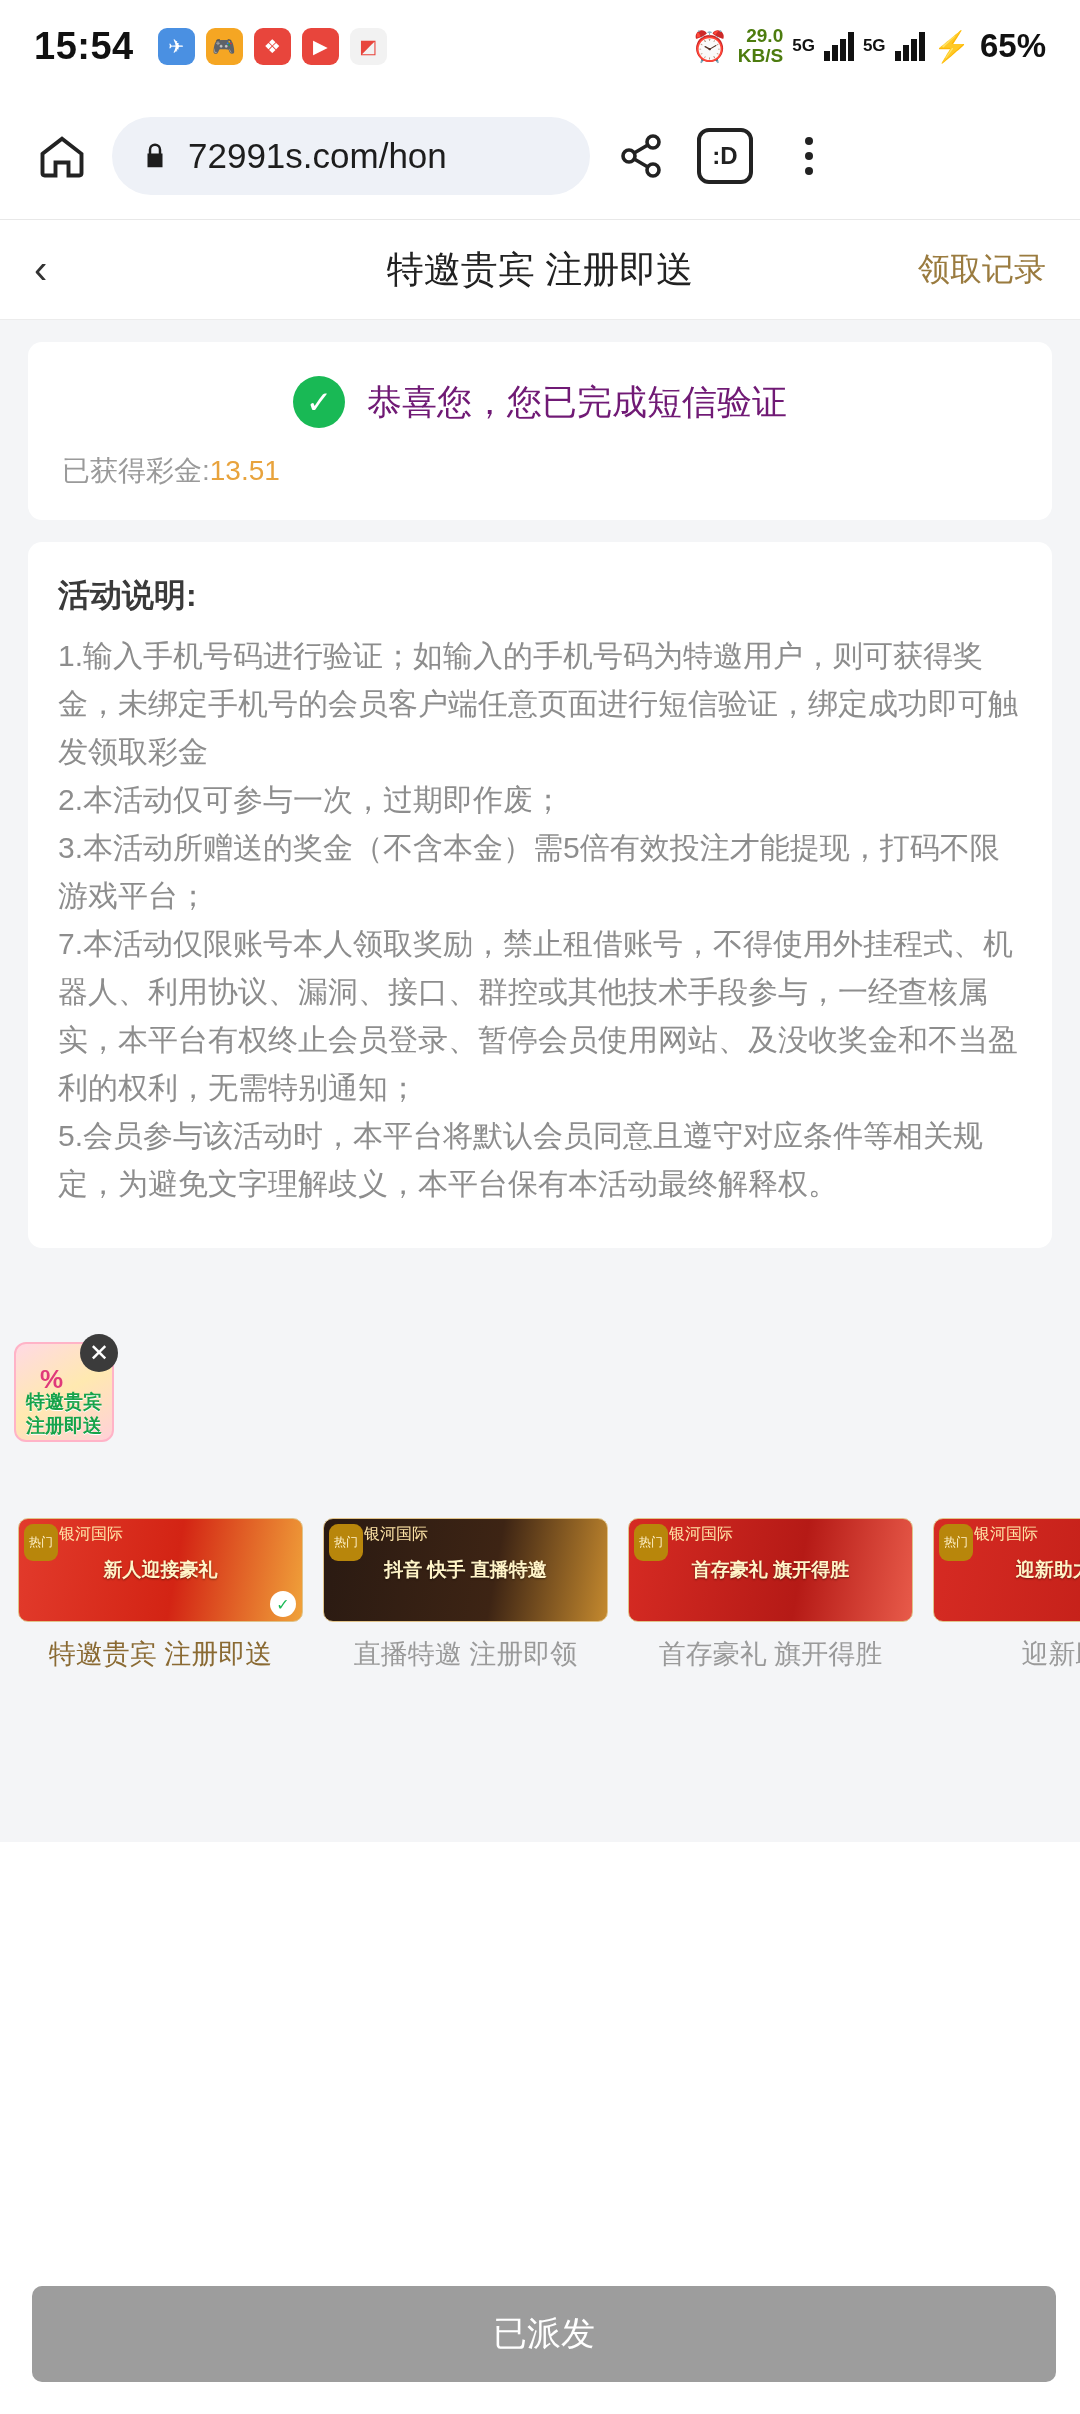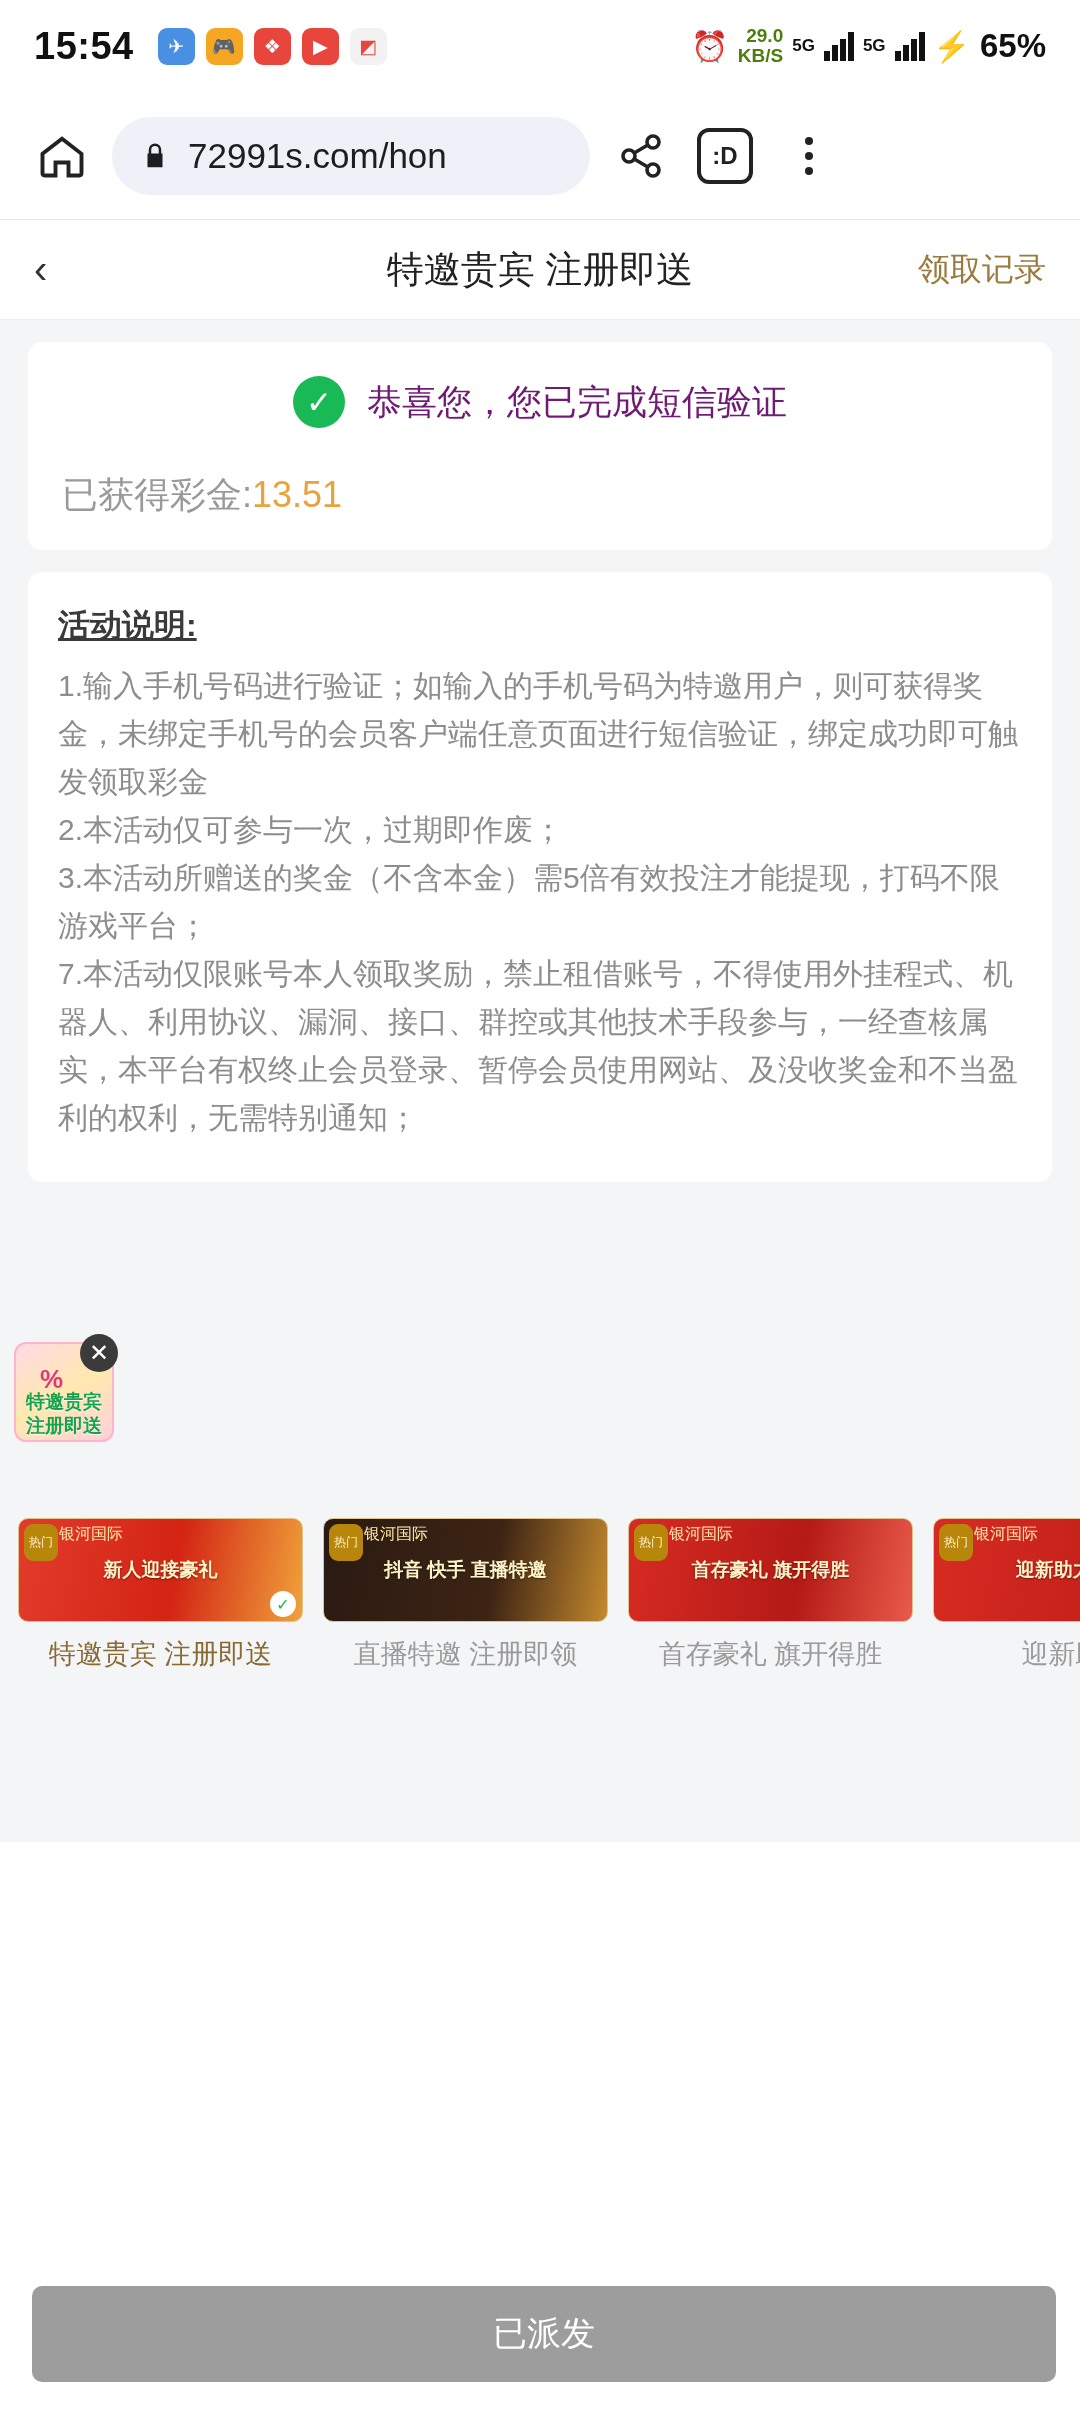--- a/index.html
+++ b/index.html
@@ -150,38 +150,37 @@
   .check {
     width: 52px; height: 52px;
     border-radius: 50%;
     background: #19b955;
     color: #fff;
     display:flex; align-items:center; justify-content:center;
     font-size: 31px;
   }
   .success-text { font-size: 35px; color: #701a75; }
   .gain-row {
-    margin-top: 43px;
-    font-size: 36px;
+    margin-top: 24px;
+    font-size: 28px;
     color: #9a9a9a;
   }
   .gain-amount { color: #e8a33d; }
 
   .rules-card {
     background: #fff;
     border-radius: 14px;
     margin-top: 22px;
     padding: 32px 30px 40px 30px;
   }
   .rules-title {
     font-size: 32px;
     font-weight: bold;
     color: #3a3a3a;
     margin-bottom: 14px;
-    text-decoration: underline;
   }
   .rules-list { list-style: none; }
   .rules-list li {
     font-size: 30px;
     line-height: 48px;
     color: #8d8d8d;
   }
 
   
   .banner-strip {
@@ -394,20 +393,21 @@
     </div>
   </div>
 
   <div class="rules-card">
     <div class="rules-title">活动说明:</div>
     <ul class="rules-list">
       <li>1.输入手机号码进行验证；如输入的手机号码为特邀用户，则可获得奖金，未绑定手机号的会员客户端任意页面进行短信验证，绑定成功即可触发领取彩金</li>
       <li>2.本活动仅可参与一次，过期即作废；</li>
       <li>3.本活动所赠送的奖金（不含本金）需5倍有效投注才能提现，打码不限游戏平台；</li>
       <li>7.本活动仅限账号本人领取奖励，禁止租借账号，不得使用外挂程式、机器人、利用协议、漏洞、接口、群控或其他技术手段参与，一经查核属实，本平台有权终止会员登录、暂停会员使用网站、及没收奖金和不当盈利的权利，无需特别通知；</li>
+      <li>5.会员参与该活动时，本平台将默认会员同意且遵守对应条件等相关规定，为避免文字理解歧义，本平台保有本活动最终解释权。</li>
     </ul>
   </div>
 </div>
 
 <div class="banner-strip">
 
   <div class="banner-item">
     <div class="banner-thumb b1">
       <span class="thumb-tag">热门</span>
       <span class="thumb-logo">银河国际</span>

